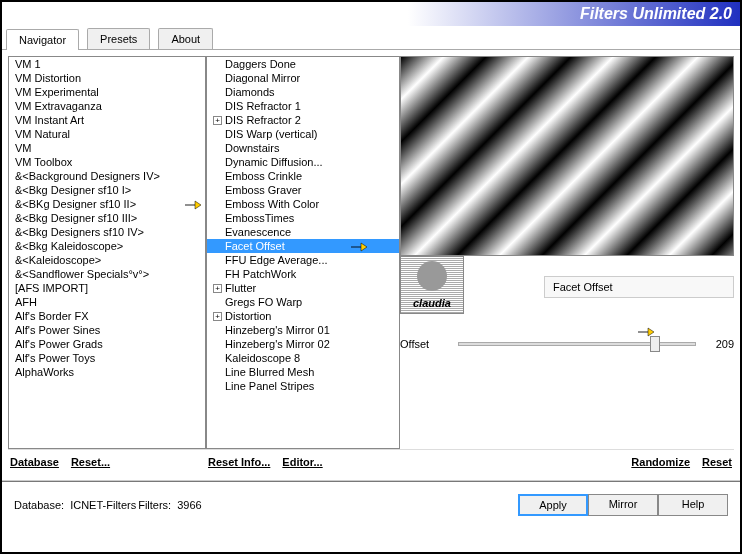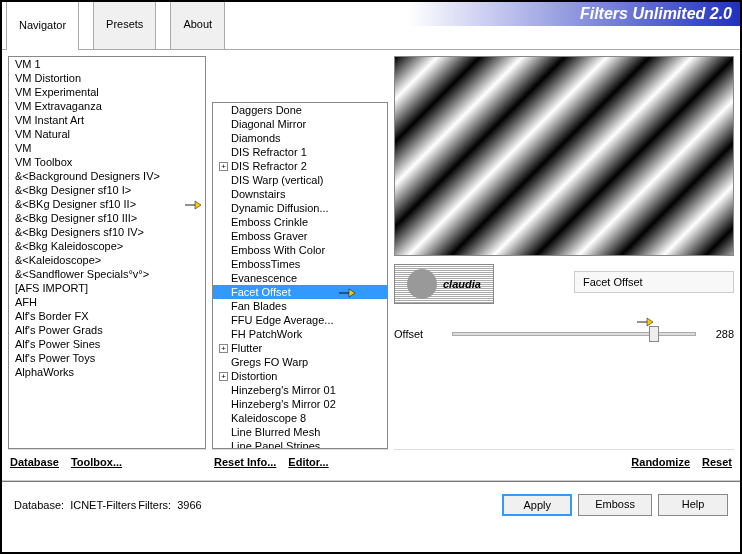--- a/index.html
+++ b/index.html
@@ -1,50 +1,50 @@
 <!DOCTYPE html>
 <html><head>
 <meta charset="utf-8">
 <style>
 * { box-sizing: border-box; margin: 0; padding: 0; }
 body { font-family: Tahoma, Arial, sans-serif; font-size: 11px; background: #fff; width: 742px; height: 554px; border: 2px solid #000; overflow: hidden; }
 .header { height: 24px; background: linear-gradient(to right, #fff 0%, #fff 55%, #2030c0 100%); display: flex; justify-content: flex-end; align-items: center; padding-right: 8px; }
 .header-title { font-family: Arial, sans-serif; font-style: italic; font-weight: bold; font-size: 16px; color: #fff; }
 .tabs { display: flex; border-bottom: 1px solid #aaa; padding-left: 4px; height: 24px; align-items: flex-end; }
-.tab { padding: 19px 12px; border: 1px solid #aaa; border-bottom: none; background: #f0f0f0; margin-right: 14px; cursor: pointer; border-radius: 2px 2px 0 0; }
+.tab { padding: 4px 12px; border: 1px solid #aaa; border-bottom: none; background: #f0f0f0; margin-right: 8px; cursor: pointer; border-radius: 2px 2px 0 0; }
 .tab.active { background: #fff; position: relative; top: 1px; }
-.main { display: flex; height: 430px; padding: 6px; gap: 6px; }
+.main { display: flex; height: 430px; padding: 6px; gap: 0; }
 .col { display: flex; flex-direction: column; }
 .list { border: 1px solid #888; background: #fff; overflow-y: scroll; flex: 1; }
 .list::-webkit-scrollbar { width: 16px; }
 .list::-webkit-scrollbar-track { background: #f0f0f0; }
 .list::-webkit-scrollbar-thumb { background: #ccc; border: 1px solid #888; }
 .list-item { padding: 1px 6px; white-space: nowrap; cursor: pointer; display: flex; align-items: center; gap: 3px; position: relative; }
 .list-item.selected { background: #3399ff; color: #fff; }
 .tree-box { width: 9px; height: 9px; border: 1px solid #888; font-size: 8px; line-height: 7px; text-align: center; display: inline-block; }
 .col1 { width: 198px; }
-.col2 { width: 176px; margin-top: 46px; }
+.col2 { width: 194px; }
 .col3 { flex: 1; }
 .bottom-links { display: flex; gap: 12px; padding: 6px 2px; border-top: 1px solid #ddd; }
 .link { text-decoration: underline; cursor: pointer; font-weight: bold; }
 .preview { border: 1px solid #888; height: 200px; background: #000; overflow: hidden; display: flex; align-items: center; justify-content: center; }
 .preview-img { width: 100%; height: 100%; background: repeating-linear-gradient(135deg, #000 0px, #fff 30px, #000 60px, #fff 90px, #000 120px); }
-.watermark { background: repeating-linear-gradient(0deg, #aaa 0px, #aaa 1px, #fff 1px, #fff 2px); padding: 4px 12px; border: 1px solid #888; display: inline-flex; align-items: center; gap: 6px; margin-top: 8px; }
+.watermark { background: repeating-linear-gradient(0deg, #aaa 0px, #aaa 1px, #fff 1px, #fff 2px); padding: 4px 12px; border: 1px solid #888; display: inline-flex; align-items: center; gap: 6px; margin-top: 0; flex-direction: column; }
 .watermark-circle { width: 30px; height: 30px; border-radius: 50%; background: #999; display: inline-block; }
 .filter-name { padding: 4px 8px; border: 1px solid #ccc; margin-top: 4px; background: #f8f8f8; margin-left: 80px; }
 .param-row { display: flex; align-items: center; margin-top: 24px; gap: 8px; }
 .param-label { width: 50px; }
 .slider-track { flex: 1; height: 4px; background: #ddd; border: 1px solid #aaa; position: relative; }
 .slider-thumb { width: 10px; height: 16px; background: #eee; border: 1px solid #888; position: absolute; top: -7px; left: 81%; }
 .param-val { width: 30px; text-align: right; }
 .action-links { display: flex; justify-content: flex-end; gap: 12px; padding: 6px 2px; border-top: 1px solid #ddd; margin-top: auto; }
 .statusbar { display: flex; justify-content: space-between; align-items: center; padding: 6px 12px; border-top: 2px ridge #ccc; height: 48px; }
 .status-left { display: flex; gap: 2px; }
 .status-row { display: flex; gap: 6px; }
-.btn-row { display: flex; gap: 6px; }
+.btn-row { display: flex; }
 .btn { padding: 3px 16px; border: 1px solid #888; background: #f0f0f0; cursor: pointer; min-width: 70px; text-align: center; }
 .btn.primary { border: 2px solid #3399ff; }
 .pointer { position: absolute; width: 20px; height: 14px; }
 .pointer svg { width: 100%; height: 100%; }
 </style>
 </head>
 <body>
 
 <div class="header">
   <span class="header-title">Filters Unlimited 2.0</span>
@@ -73,28 +73,28 @@
               <path d="M2 7 L12 7 L12 3 L18 7 L12 11 L12 7 Z" fill="#ffcc00" stroke="#000" stroke-width="0.5"></path>
             </svg></span></div>
         <div class="list-item">&amp;&lt;Bkg Designer sf10 III&gt;</div>
         <div class="list-item">&amp;&lt;Bkg Designers sf10 IV&gt;</div>
         <div class="list-item">&amp;&lt;Bkg Kaleidoscope&gt;</div>
         <div class="list-item">&amp;&lt;Kaleidoscope&gt;</div>
         <div class="list-item">&amp;&lt;Sandflower Specials°v°&gt;</div>
         <div class="list-item">[AFS IMPORT]</div>
         <div class="list-item">AFH</div>
         <div class="list-item">Alf's Border FX</div>
+        <div class="list-item">Alf's Power Sines</div>
         <div class="list-item">Alf's Power Grads</div>
-        <div class="list-item">Alf's Power Sines</div>
         <div class="list-item">Alf's Power Toys</div>
         <div class="list-item">AlphaWorks</div>
       </div>
     <div class="bottom-links">
       <span class="link">Database</span>
-      <span class="link">Toolbox...</span>
+      <span class="link">Reset...</span>
     </div>
   </div>
 
   <div class="col col2">
     <div class="list" id="filter-list">
         <div class="list-item">
           <span style="width: 9px; display: inline-block;"></span>
           <span>Daggers Done</span>
         </div>
         <div class="list-item">
@@ -144,24 +144,20 @@
         <div class="list-item">
           <span style="width: 9px; display: inline-block;"></span>
           <span>Evanescence</span>
         </div>
         <div class="list-item selected">
           <span style="width: 9px; display: inline-block;"></span>
           <span>Facet Offset</span>
           <span class="pointer" style="right: 30px; top: 1px;"><svg viewBox="0 0 20 14">
               <path d="M2 7 L12 7 L12 3 L18 7 L12 11 L12 7 Z" fill="#ffcc00" stroke="#000" stroke-width="0.5"></path>
             </svg></span>
-        </div>
-        <div class="list-item">
-          <span style="width: 9px; display: inline-block;"></span>
-          <span>Fan Blades</span>
         </div>
         <div class="list-item">
           <span style="width: 9px; display: inline-block;"></span>
           <span>FFU Edge Average...</span>
         </div>
         <div class="list-item">
           <span style="width: 9px; display: inline-block;"></span>
           <span>FH PatchWork</span>
         </div>
         <div class="list-item">
@@ -217,21 +213,21 @@
     <div class="param-row">
       <span class="param-label">Offset</span>
       <div class="slider-track">
         <div class="slider-thumb"></div>
         <div class="pointer" style="left:75%;top:-18px;">
           <svg viewBox="0 0 20 14">
               <path d="M2 7 L12 7 L12 3 L18 7 L12 11 L12 7 Z" fill="#ffcc00" stroke="#000" stroke-width="0.5"></path>
             </svg>
         </div>
       </div>
-      <span class="param-val">288</span>
+      <span class="param-val">209</span>
     </div>
     <div class="action-links">
       <span class="link">Randomize</span>
       <span class="link">Reset</span>
     </div>
   </div>
 </div>
 
 <div class="statusbar">
   <div class="status-left">
@@ -239,16 +235,16 @@
       <span>Database:</span>
       <span>ICNET-Filters</span>
     </div>
     <div class="status-row">
       <span>Filters:</span>
       <span>3966</span>
     </div>
   </div>
   <div class="btn-row">
     <div class="btn primary">Apply</div>
-    <div class="btn">Emboss</div>
+    <div class="btn">Mirror</div>
     <div class="btn">Help</div>
   </div>
 </div>
 
 </body></html>

